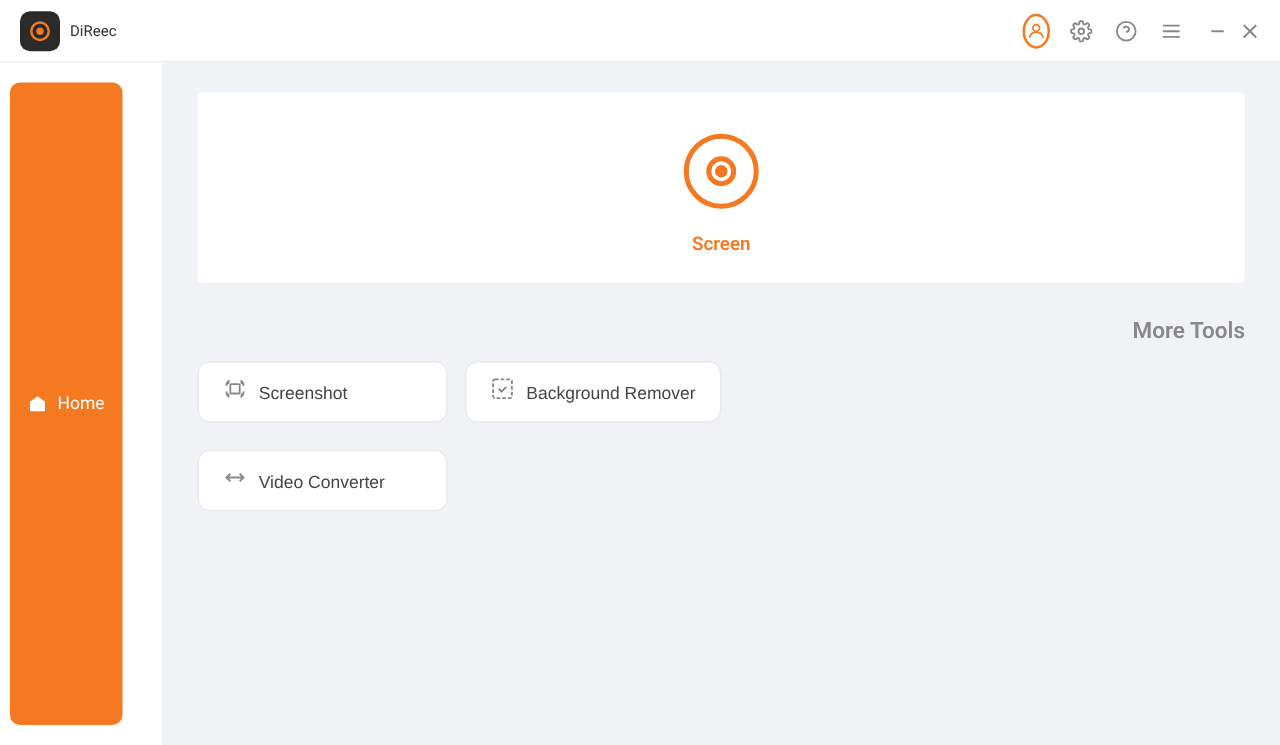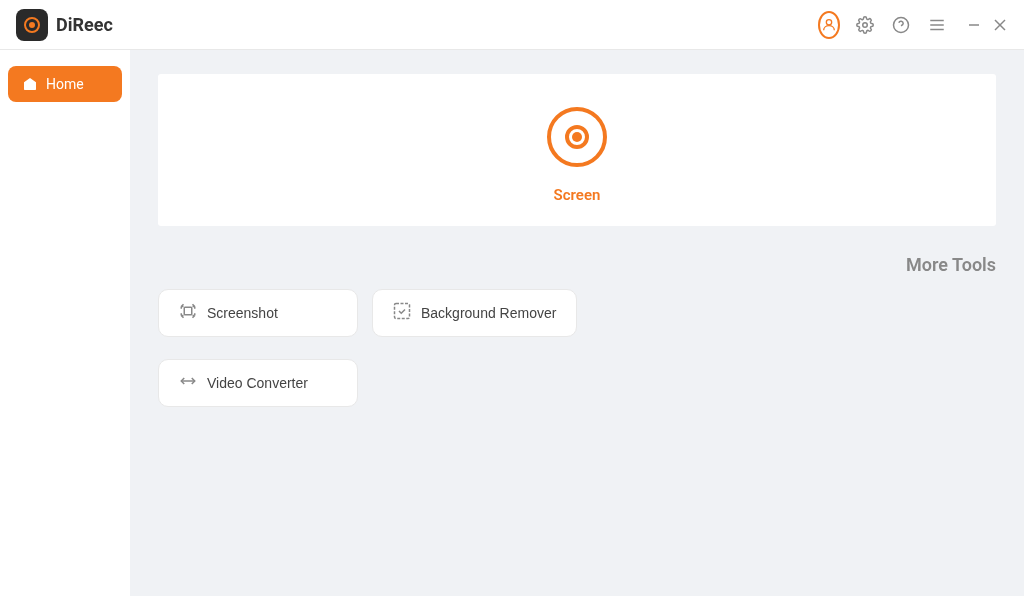--- a/index.html
+++ b/index.html
@@ -46,22 +46,22 @@
       align-items: center;
       justify-content: center;
     }
     .logo-dot {
       width: 6px;
       height: 6px;
       background: #f47920;
       border-radius: 50%;
     }
     .logo-text {
-      font-size: 18px;
-      font-weight: 700;
+      font-size: 12px;
+      font-weight: 400;
       color: #333;
     }
     .titlebar-spacer { flex: 1; }
     .titlebar-actions {
       display: flex;
       align-items: center;
       gap: 14px;
     }
     .titlebar-icon {
       width: 22px;
@@ -105,21 +105,20 @@
       flex: 1;
       overflow: hidden;
     }
 
     
     .sidebar {
       width: 130px;
       background: #ffffff;
       padding: 16px 8px;
       display: flex;
-      flex-direction: column;
       gap: 4px;
       flex-shrink: 0;
     }
     .sidebar-item {
       display: flex;
       align-items: center;
       gap: 8px;
       padding: 10px 14px;
       border-radius: 8px;
       cursor: pointer;

